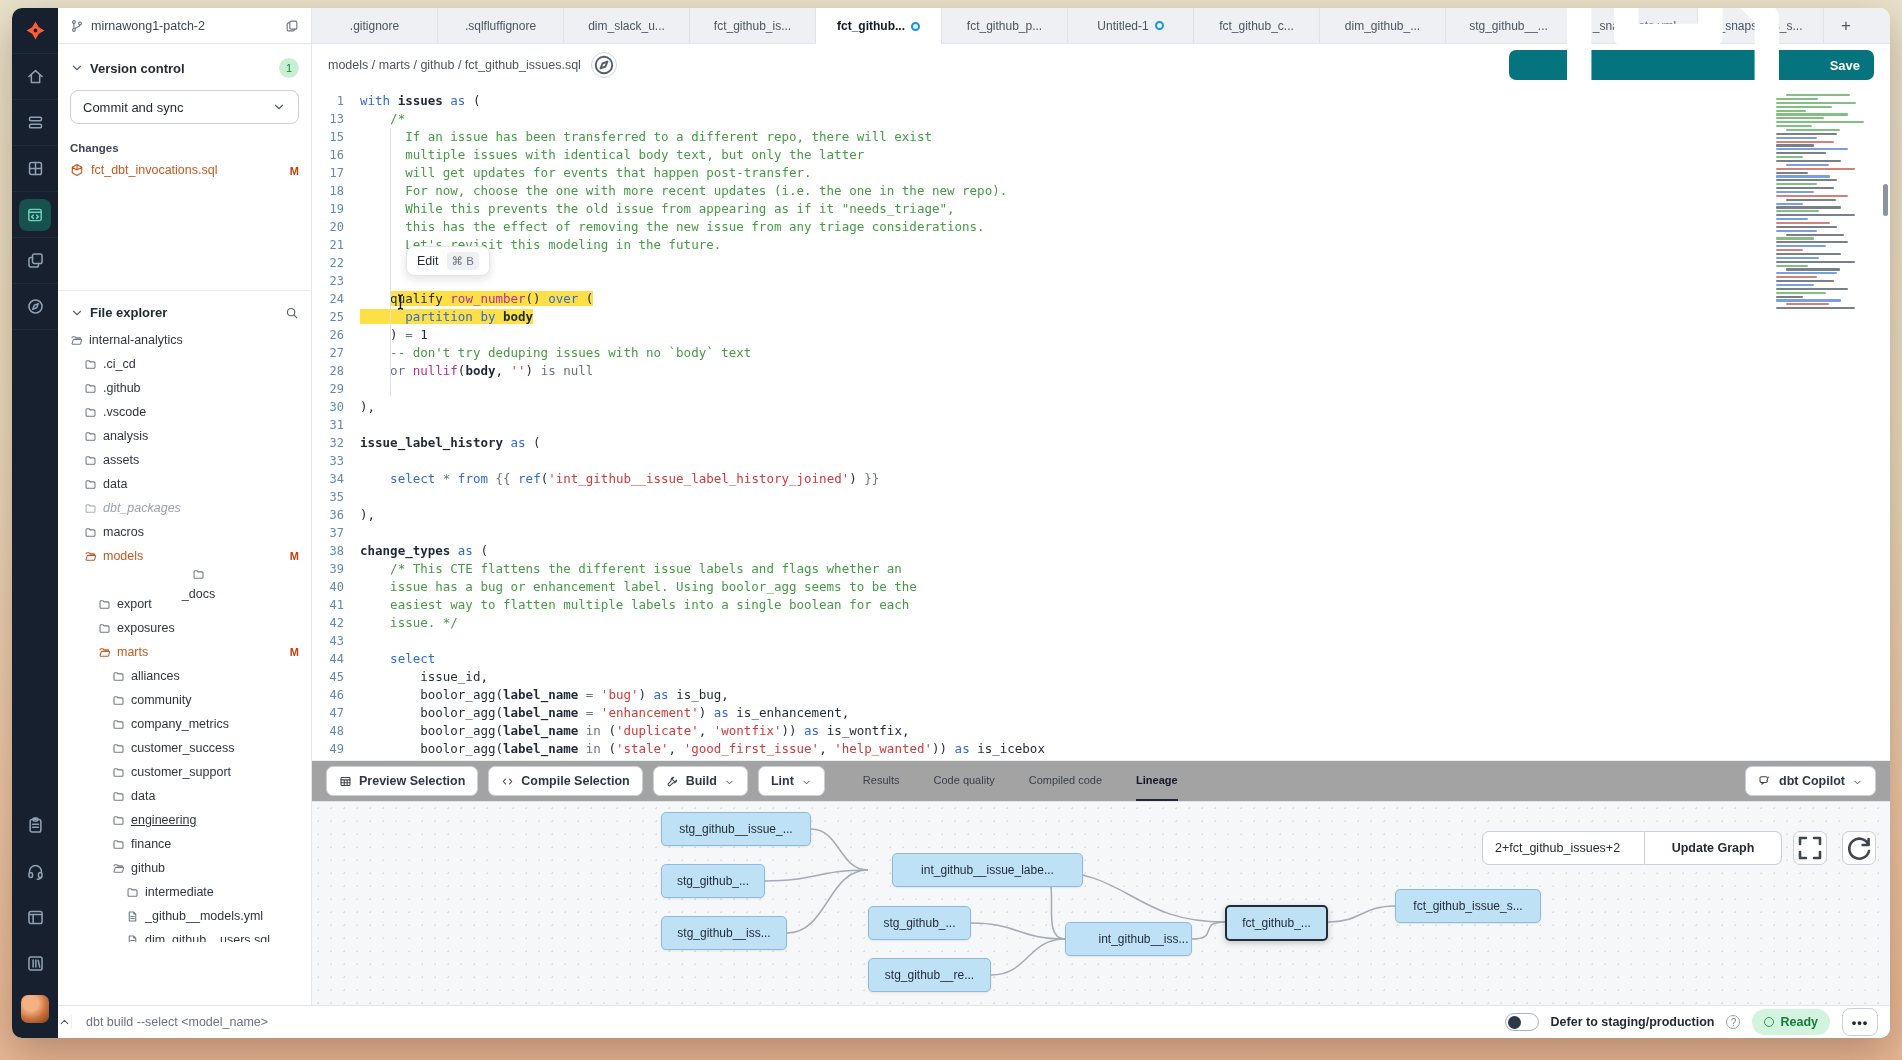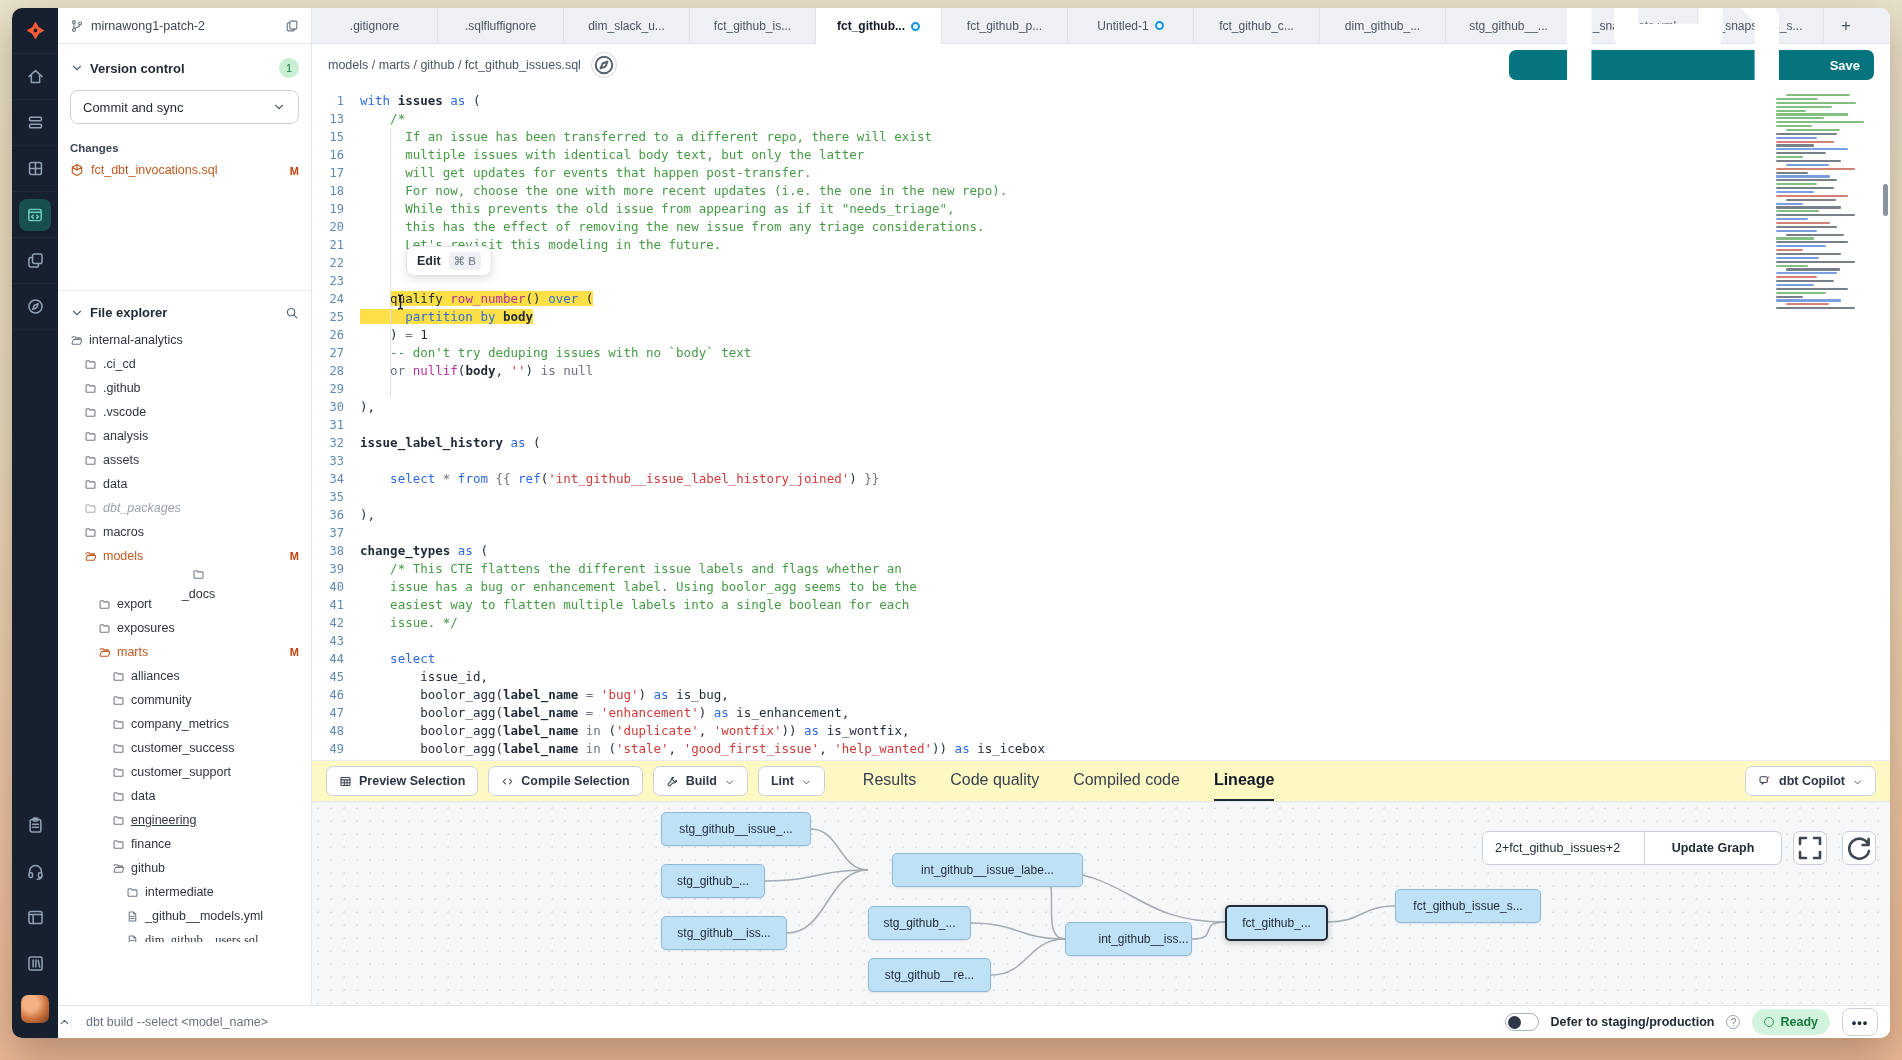--- a/index.html
+++ b/index.html
@@ -83,35 +83,35 @@
   .tok-s { color:#cf3a3a; }
   .tok-f { color:#b5309b; }
   .tok-o { color:#6b7280; }
   .tok-b { color:#1f2937; font-weight:bold; }
   .tok-t { color:#1f2937; }
   .selection { background:#fde047; }
   .indent-guide { position:absolute; width:1px; background:#dde1e6; left:78px; }
   .edit-tooltip { position:absolute; left:94px; top:160px; height:30px; background:#fff;
                   border:1px solid #e2e5e9; border-radius:8px; box-shadow:0 3px 10px rgba(0,0,0,.12);
                   display:flex; align-items:center; gap:8px; padding:0 10px; font-family:"Liberation Sans",sans-serif; }
-  .edit-tooltip .t-label { font-size:12.5px; font-weight:bold; color:#232b36; }
+  .edit-tooltip .t-label { font-size:12.5px; font-weight:normal; color:#232b36; }
   .edit-tooltip .t-key { font-size:11.5px; color:#6b7583; background:#eef0f3; border-radius:4px; padding:2px 5px; }
   .ibeam { position:absolute; left:84px; top:208px; width:9px; height:16px; color:#1a1a1a; }
   .minimap { position:absolute; right:14px; top:8px; width:100px; }
   .mm-bar { height:2.2px; margin-bottom:1.7px; border-radius:1px; opacity:.75; }
   .vscroll { position:absolute; right:2px; top:98px; width:5px; height:32px; background:#8a939e; border-radius:3px; }
 
   
-  .toolbar { height:42px; border-top:1px solid #eceff2; border-bottom:1px solid #e2e5e9; background:#fef9c3;
+  .toolbar { height:42px; border-top:1px solid #eceff2; border-bottom:1px solid #e2e5e9; background:#a3a3a3;
              display:flex; align-items:center; padding:0 14px; gap:10px; }
   .tb-btn { height:30px; border:1px solid #c9d0d9; border-radius:7px; background:#fff; display:flex;
             align-items:center; gap:7px; padding:0 12px; font-size:12.5px; font-weight:bold; color:#2d3748; }
   .tb-btn svg { width:13px; height:13px; color:#3d4653; }
   .panel-tabs { display:flex; gap:34px; margin-left:28px; height:100%; align-items:center; }
-  .panel-tab { font-size:16px; color:#374151; height:100%; display:flex; align-items:center;
+  .panel-tab { font-size:11px; color:#374151; height:100%; display:flex; align-items:center;
                border-bottom:2px solid transparent; }
   .panel-tab.active { font-weight:bold; color:#111827; border-bottom-color:#1f2937; }
   .copilot-btn { margin-left:auto; }
 
   
   .lineage { position:relative; height:203px; background:#f6f7f8;
              background-image:radial-gradient(#dcdfe4 1px, transparent 1px); background-size:13px 13px; overflow:hidden; }
   .lin-svg { position:absolute; left:0; top:0; }
   .node { position:absolute; height:34px; background:#bfe1f6; border:1px solid #8fb9d8; border-radius:5px;
           font-size:12px; color:#1f2937; display:flex; align-items:center; justify-content:center;
@@ -486,21 +486,21 @@
           </div>
           <div class="tree-row" style="padding-left: 68px;">
             <span style="display:inline-flex;width:13px;height:13px;">
               <svg viewBox="0 0 16 16" fill="none" stroke="currentColor" stroke-width="1.3" stroke-linecap="round" stroke-linejoin="round">
                 <path d="M4 2.5 H9.5 L12 5 V13.5 H4 Z M9.5 2.5 V5 H12"></path>
                 <path d="M5.8 8 H10.2 M5.8 10.5 H10.2"></path>
               </svg>
             </span>
             <span>_github__models.yml</span>
           </div>
-          <div class="tree-row" style="padding-left: 68px; font-family: Liberation Serif, serif;">
+          <div class="tree-row" style="padding-left: 68px;">
             <span style="display:inline-flex;width:13px;height:13px;">
               <svg viewBox="0 0 16 16" fill="none" stroke="currentColor" stroke-width="1.3" stroke-linecap="round" stroke-linejoin="round">
                 <path d="M4 2.5 H9.5 L12 5 V13.5 H4 Z M9.5 2.5 V5 H12"></path>
                 <path d="M5.8 8 H10.2 M5.8 10.5 H10.2"></path>
               </svg>
             </span>
             <span>dim_github__users.sql</span>
           </div>
         </div>
     </div>

